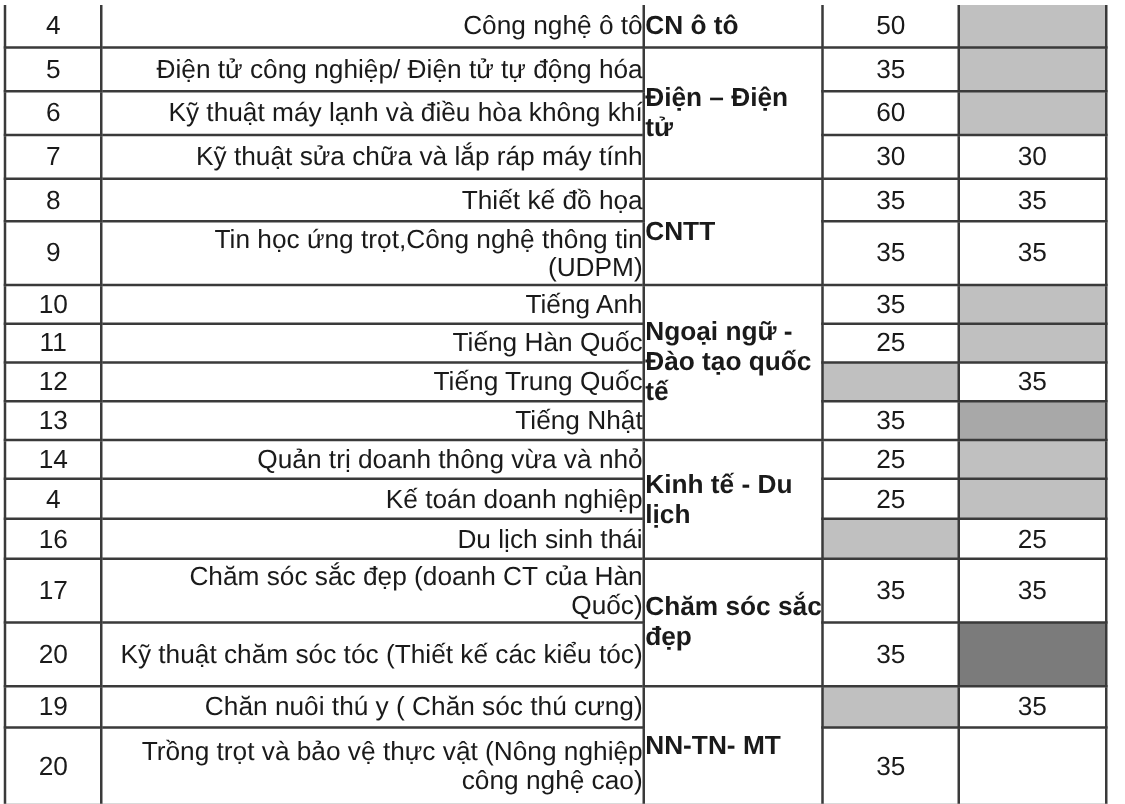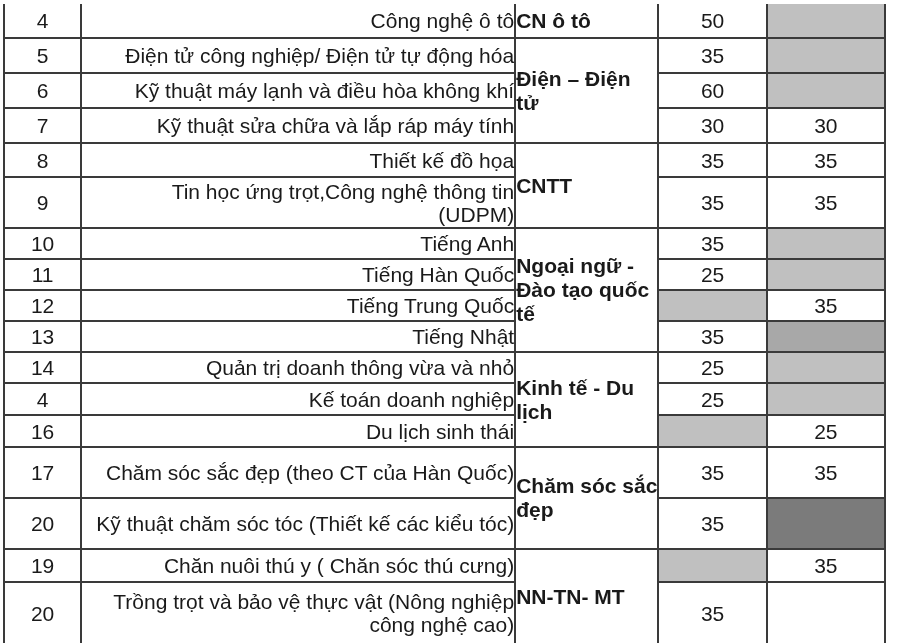--- a/index.html
+++ b/index.html
@@ -101,21 +101,21 @@
     <td class="q2 gray"></td>
   </tr>
   <tr style="height:32px">
     <td class="stt">16</td>
     <td class="name">Du lịch sinh thái</td>
     <td class="q1 gray"></td>
     <td class="q2">25</td>
   </tr>
   <tr style="height:51px">
     <td class="stt">17</td>
-    <td class="name">Chăm sóc sắc đẹp (theo CT của Hàn Quốc)</td>
+    <td class="name">Chăm sóc sắc đẹp (doanh CT của Hàn Quốc)</td>
     <td class="fac" rowspan="2">Chăm sóc sắc đẹp</td>
     <td class="q1">35</td>
     <td class="q2">35</td>
   </tr>
   <tr style="height:51px">
     <td class="stt">20</td>
     <td class="name">Kỹ thuật chăm sóc tóc (Thiết kế các kiểu tóc)</td>
     <td class="q1">35</td>
     <td class="q2 gray3"></td>
   </tr>

